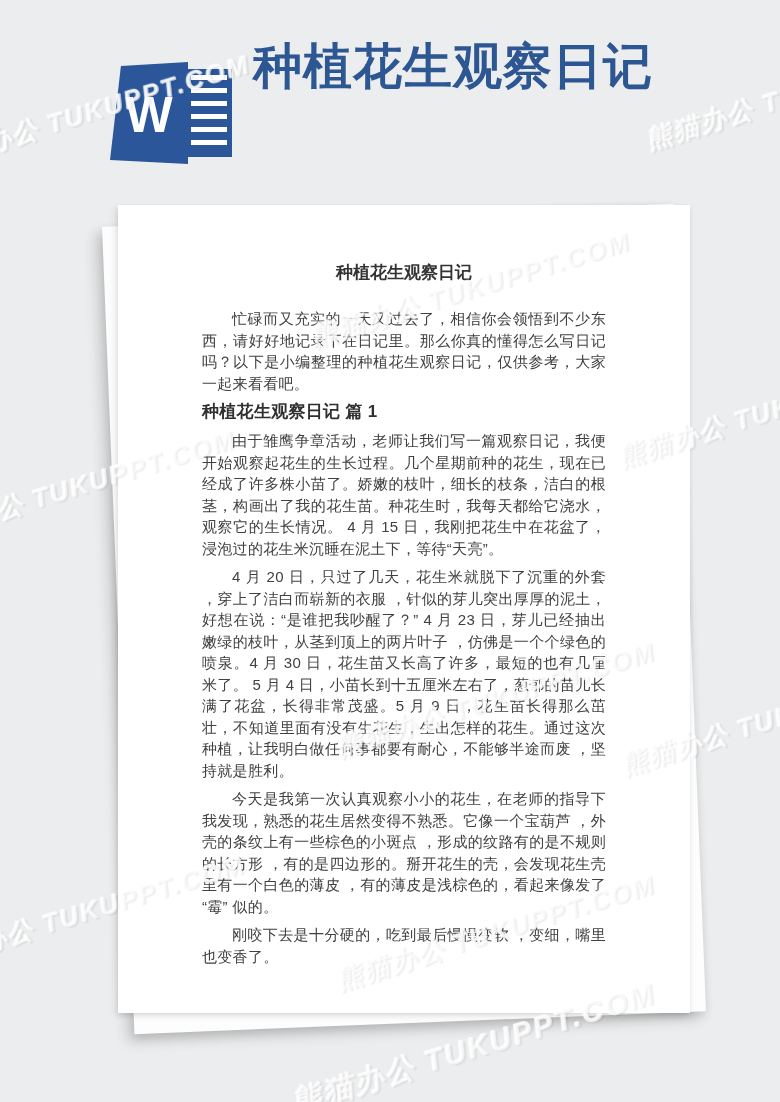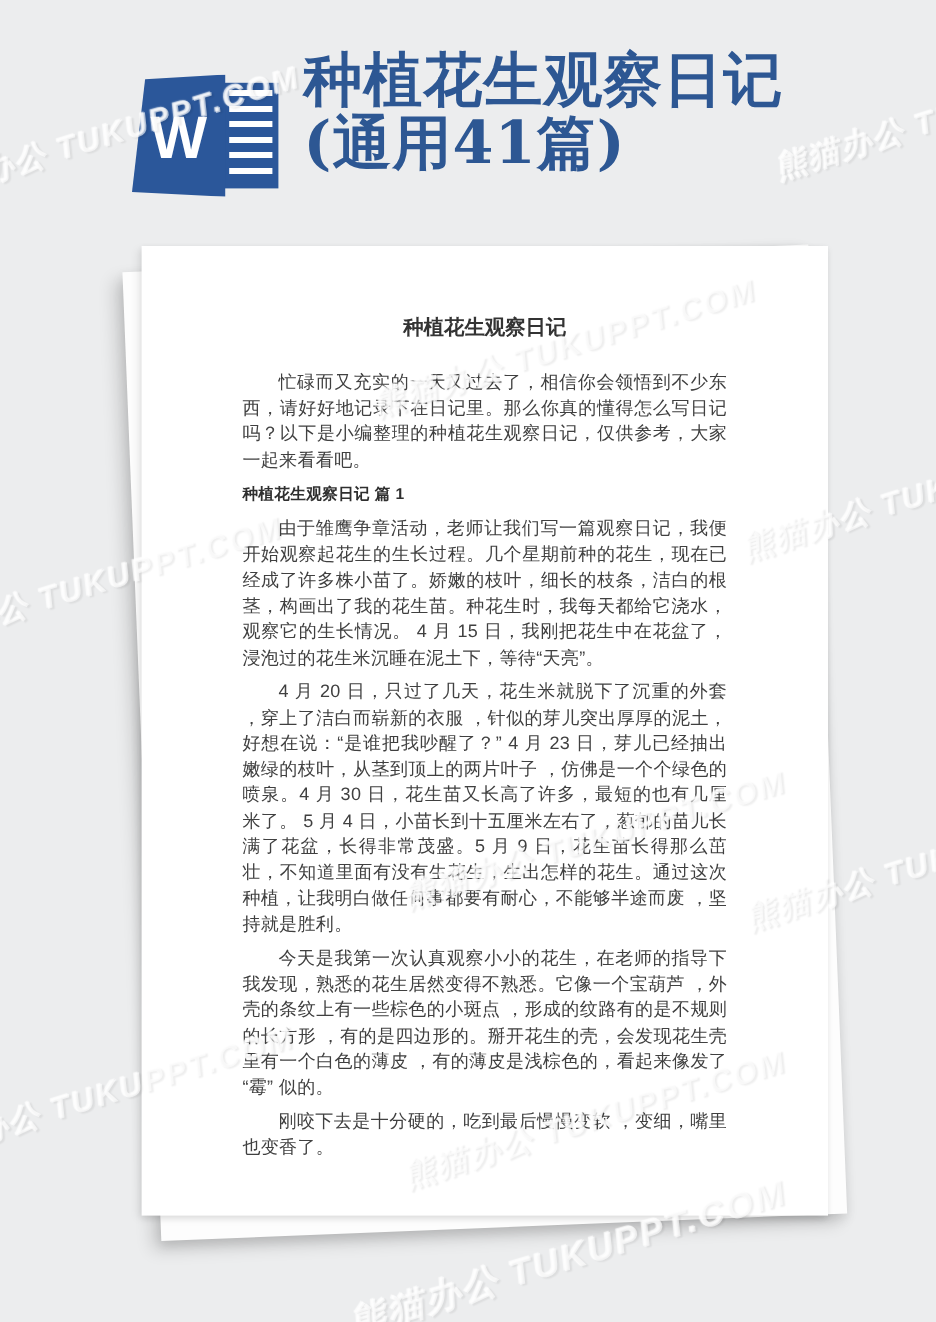--- a/index.html
+++ b/index.html
@@ -108,21 +108,21 @@
   .para {
     font-size: 15px;
     line-height: 21.5px;
     color: #404040;
     text-align: justify;
     text-indent: 2em;
     margin: 0 0 7px 0;
     letter-spacing: 0.3px;
   }
   .doc-heading {
-    font-size: 13px;
+    font-size: 17px;
     line-height: 22px;
     font-weight: bold;
     color: #2f2f2f;
     text-indent: 0;
     margin: 0 0 7px 0;
   }
 
   
   .wm-layer {
     position: absolute;
@@ -151,21 +151,20 @@
   <div class="word-icon">
     <div class="doc-part">
       <div class="doc-lines"></div>
     </div>
     <div class="w-panel">
       <span class="w-letter">W</span>
     </div>
   </div>
   <div class="header-title">
     <div>种植花生观察日记</div>
-    <div>(通用41篇)</div>
   </div>
 
   <div class="sheet sheet-back"></div>
 
   <div class="sheet sheet-main">
     <div class="doc-title">种植花生观察日记</div>
 
     <p class="para">忙碌而又充实的一天又过去了，相信你会领悟到不少东西，请好好地记录下在日记里。那么你真的懂得怎么写日记吗？以下是小编整理的种植花生观察日记，仅供参考，大家一起来看看吧。</p>
     <p class="para doc-heading">种植花生观察日记 篇 1</p>
     <p class="para">由于雏鹰争章活动，老师让我们写一篇观察日记，我便开始观察起花生的生长过程。几个星期前种的花生，现在已经成了许多株小苗了。娇嫩的枝叶，细长的枝条，洁白的根茎，构画出了我的花生苗。种花生时，我每天都给它浇水，观察它的生长情况。 4 月 15 日，我刚把花生中在花盆了，浸泡过的花生米沉睡在泥土下，等待“天亮”。</p>

